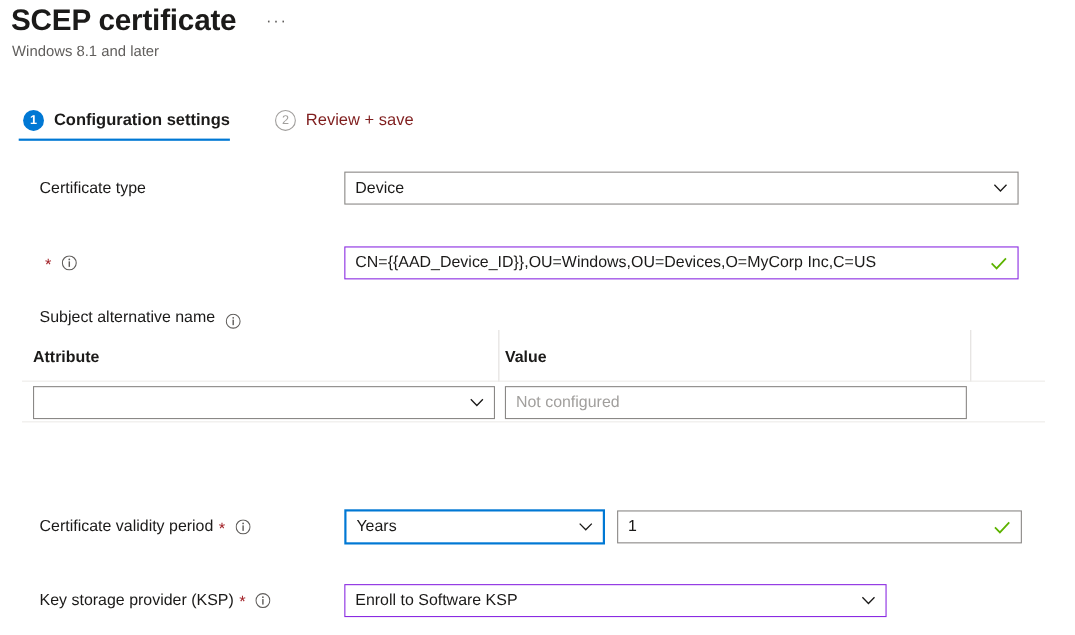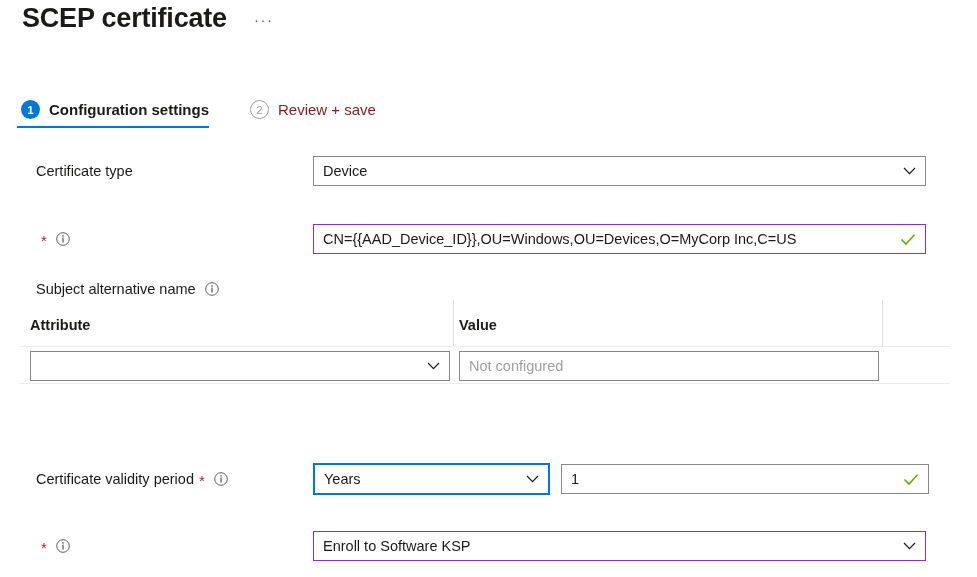--- a/index.html
+++ b/index.html
@@ -14,21 +14,20 @@
     color: #1b1a19;
     overflow: hidden;
     position: relative;
   }
 
   
   .page-header {
     position: absolute;
     left: 0; top: 0;
     width: 772px;
-    padding-left: 12px;
   }
   .title-row {
     display: flex;
     align-items: flex-start;
     padding: 2px 0 0 10px;
   }
   .page-title {
     font-size: 27px;
     font-weight: 600;
     letter-spacing: -0.2px;
@@ -212,20 +211,21 @@
   }
 </style>
 </head>
 <body>
 
 <div class="page-header">
   <div class="title-row">
     <h1 class="page-title">SCEP certificate</h1>
     <div class="ellipsis-menu">···</div>
   </div>
+  <div class="page-subtitle">Windows 8.1 and later</div>
 </div>
 
 <div class="tabs">
   <div class="tab active">
     <span class="tab-num">1</span>
     <span class="tab-label">Configuration settings</span>
     <span class="tab-underline"></span>
   </div>
   <div class="tab inactive">
     <span class="tab-num">2</span>
@@ -262,21 +262,21 @@
     <span class="txt">CN={{AAD_Device_ID}},OU=Windows,OU=Devices,O=MyCorp Inc,C=US</span>
     <span class="check">
       <svg width="16" height="13" viewBox="0 0 16 13">
           <path d="M1.5 6.5 L6 11 L14.5 1.8" stroke="#5db300" stroke-width="1.6" fill="none"></path>
         </svg>
     </span>
   </div>
 </div>
 
 <div class="form-row" style="top:279px;height:20px;">
-  <div class="field-label" style="width:auto;">
+  <div class="field-label" style="width:auto;align-items:flex-end;">
     <span>Subject alternative name</span>
     <span class="info-icon">
       <svg width="14" height="14" viewBox="0 0 14 14">
           <circle cx="7" cy="7" r="6.3" stroke="#605e5c" stroke-width="1" fill="none"></circle>
           <circle cx="7" cy="3.9" r="0.8" fill="#605e5c"></circle>
           <rect x="6.35" y="5.6" width="1.3" height="5" fill="#605e5c"></rect>
         </svg>
     </span>
   </div>
 </div>
@@ -331,30 +331,31 @@
     <span class="check">
       <svg width="16" height="13" viewBox="0 0 16 13">
           <path d="M1.5 6.5 L6 11 L14.5 1.8" stroke="#5db300" stroke-width="1.6" fill="none"></path>
         </svg>
     </span>
   </div>
 </div>
 
 <div class="form-row" style="top:531px;height:30px;">
   <div class="field-label">
+    <span>Key storage provider (KSP)</span>
     <span class="req-star">*</span>
     <span class="info-icon">
       <svg width="14" height="14" viewBox="0 0 14 14">
           <circle cx="7" cy="7" r="6.3" stroke="#605e5c" stroke-width="1" fill="none"></circle>
           <circle cx="7" cy="3.9" r="0.8" fill="#605e5c"></circle>
           <rect x="6.35" y="5.6" width="1.3" height="5" fill="#605e5c"></rect>
         </svg>
     </span>
   </div>
-  <div class="ctl border-purple" style="width:613px;align-items:center;">
+  <div class="ctl border-purple" style="width:493px;align-items:center;">
     <span class="txt">Enroll to Software KSP</span>
     <span class="chev">
       <svg width="13" height="8" viewBox="0 0 13 8">
           <path d="M1 1 L6.5 6.6 L12 1" stroke="#1b1a19" stroke-width="1.2" fill="none"></path>
         </svg>
     </span>
   </div>
 </div>
 
 </body></html>

